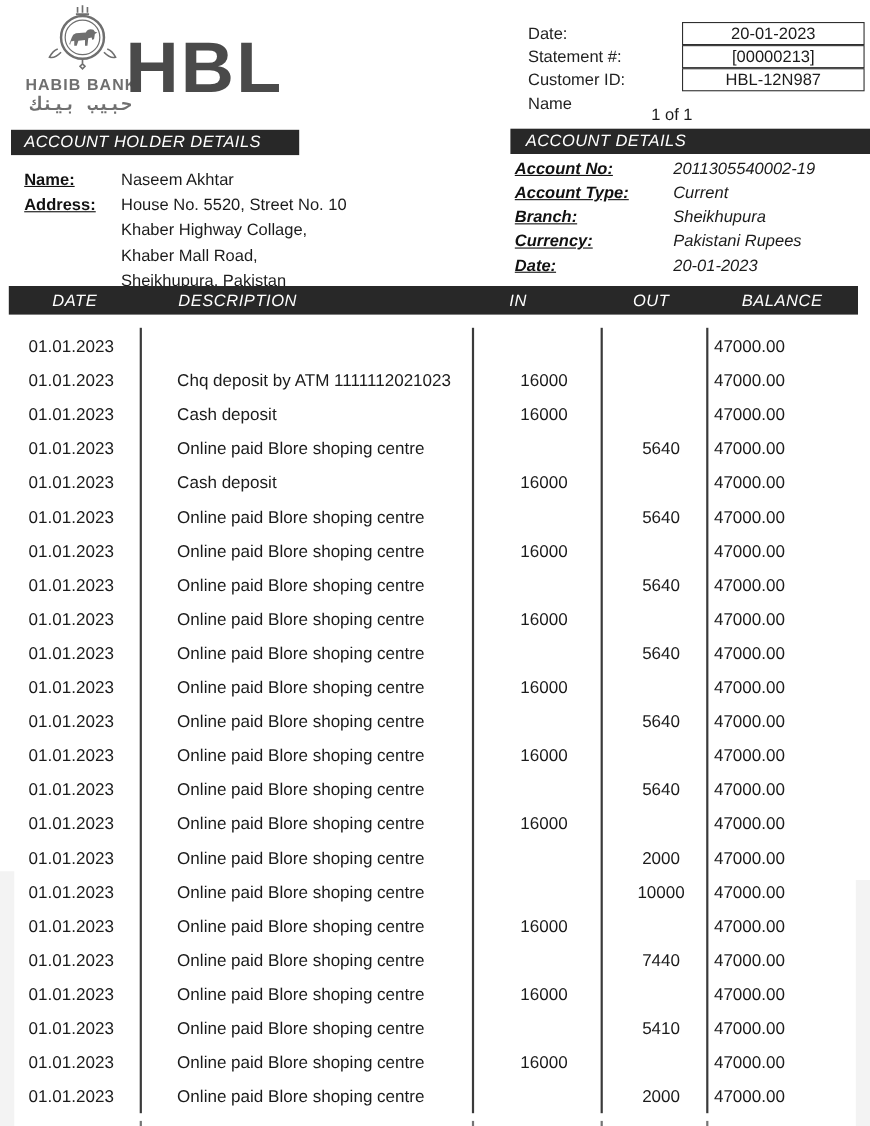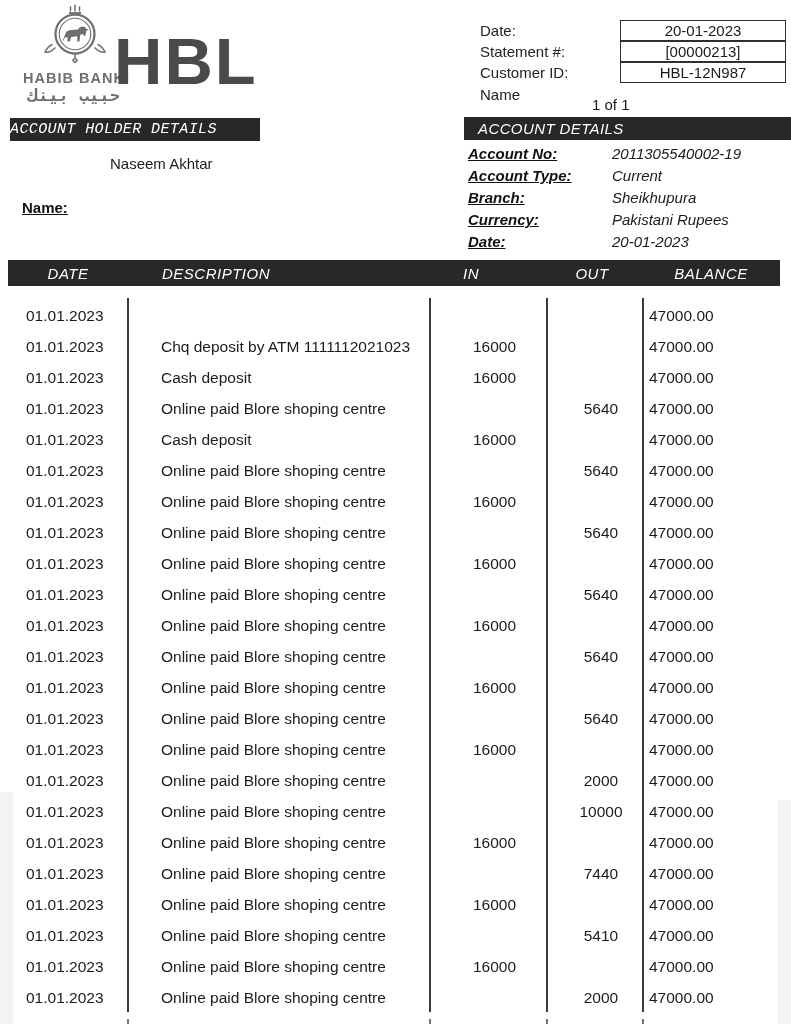--- a/index.html
+++ b/index.html
@@ -24,26 +24,26 @@
   .meta-row{display:flex;align-items:center;height:21px;}
   .meta-row .m-label{flex:1;color:#222;}
   .meta-box{width:164px;height:19px;border:1px solid var(--box-border,#2f2f2f);
     margin-top:-1px;display:flex;align-items:center;justify-content:center;font-size:15px;}
   .page-row{position:relative;height:21px;margin-top:1px;}
   .page-row .m-label{position:absolute;left:0;top:2px;color:#222;}
   .page-row .m-val{position:absolute;left:112px;top:12px;}
   
   .bar{position:absolute;background:var(--bar,#282828);color:#fff;
     font-style:italic;font-size:15px;display:flex;align-items:center;letter-spacing:0.4px;}
-  .bar-holder{left:10px;top:118px;width:250px;height:23px;font-family:Liberation Mono, monospace;}
+  .bar-holder{left:10px;top:118px;width:250px;height:23px;padding-left:12px;}
   .bar-account{left:464px;top:117px;width:322px;height:23px;padding-left:14px;}
   
   .holder{position:absolute;left:22px;top:152px;width:420px;font-size:15px;}
   .kv{display:flex;line-height:23px;}
-  .kv .k{width:88px;font-weight:bold;text-decoration:underline;color:#111;margin-top:44px;}
+  .kv .k{width:88px;font-weight:bold;text-decoration:underline;color:#111;}
   .kv .v{flex:1;}
   .addr-line{line-height:23px;}
   .details{position:absolute;left:468px;top:143px;width:320px;font-size:15px;font-style:italic;}
   .dkv{display:flex;line-height:22px;}
   .dkv .k{width:144px;font-weight:bold;text-decoration:underline;color:#111;}
   .dkv .v{flex:1;}
   
   .thead{position:absolute;left:8px;top:260px;width:772px;height:26px;
     background:var(--bar,#282828);}
   .th{position:absolute;top:0;height:26px;display:flex;align-items:center;
@@ -111,20 +111,23 @@
   <div class="bar bar-holder">ACCOUNT HOLDER DETAILS</div>
   <div class="bar bar-account">ACCOUNT DETAILS</div>
 
   <div class="holder">
     <div class="kv">
       <span class="k">Name:</span>
       <span class="v">Naseem Akhtar</span>
     </div>
     <div class="kv">
       <span class="k">Address:</span>
+      <span class="v">
+        <span><span class="addr-line" style="display:block">House No. 5520, Street No. 10</span><span class="addr-line" style="display:block">Khaber Highway Collage,</span><span class="addr-line" style="display:block">Khaber Mall Road,</span><span class="addr-line" style="display:block">Sheikhupura, Pakistan</span></span>
+      </span>
     </div>
   </div>
 
   <div class="details">
     <div>
         <div class="dkv">
         <span class="k">Account No:</span>
         <span class="v">2011305540002-19</span>
       </div>
         <div class="dkv">

